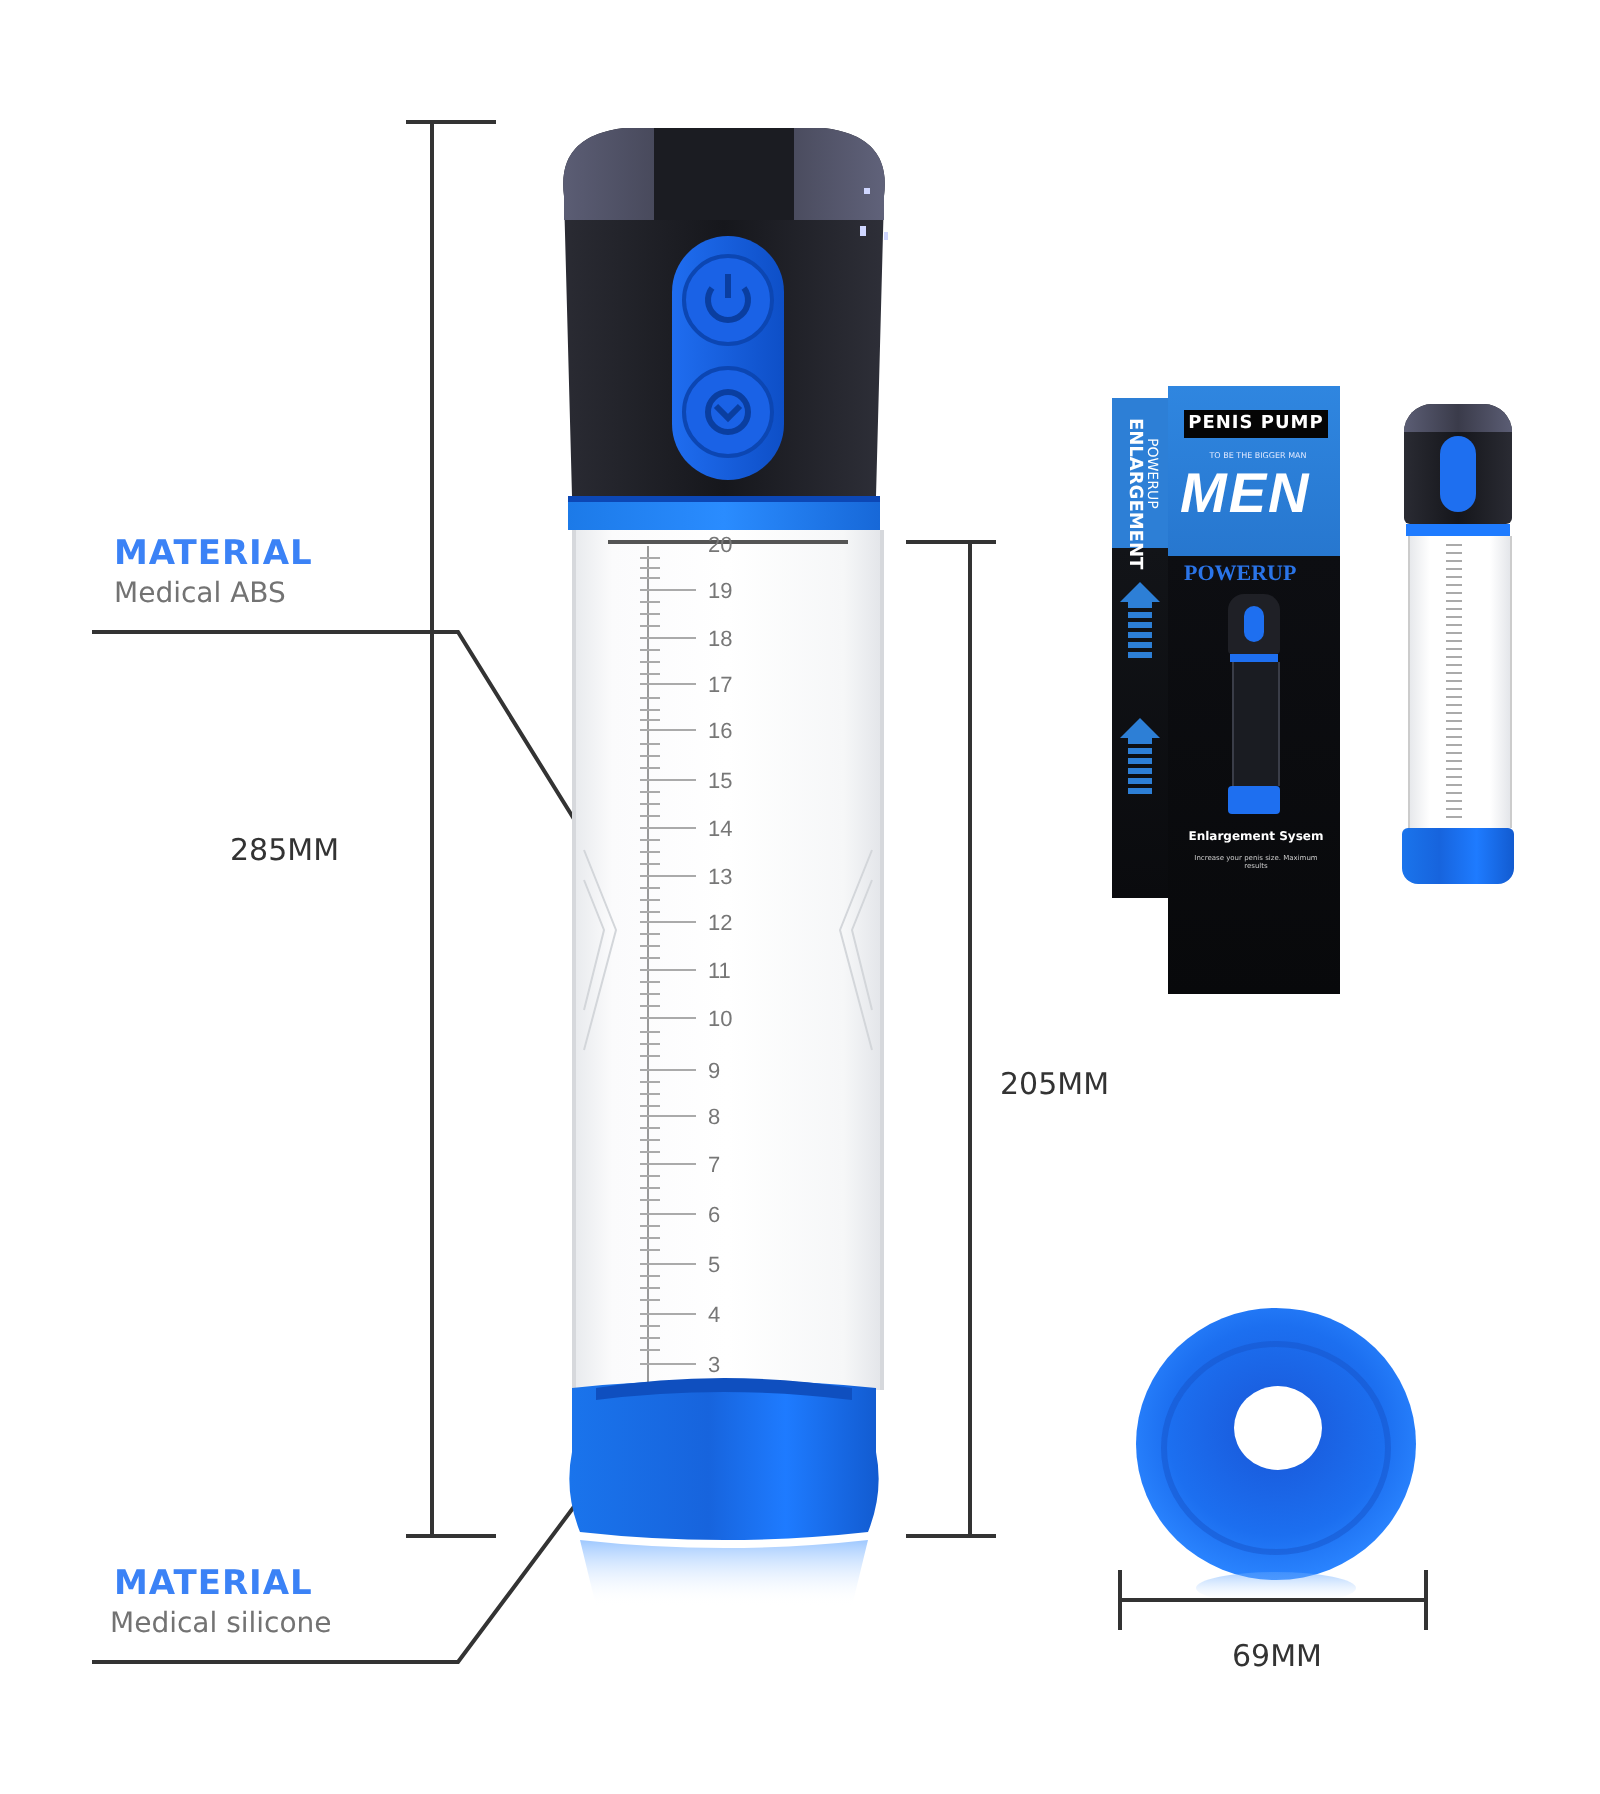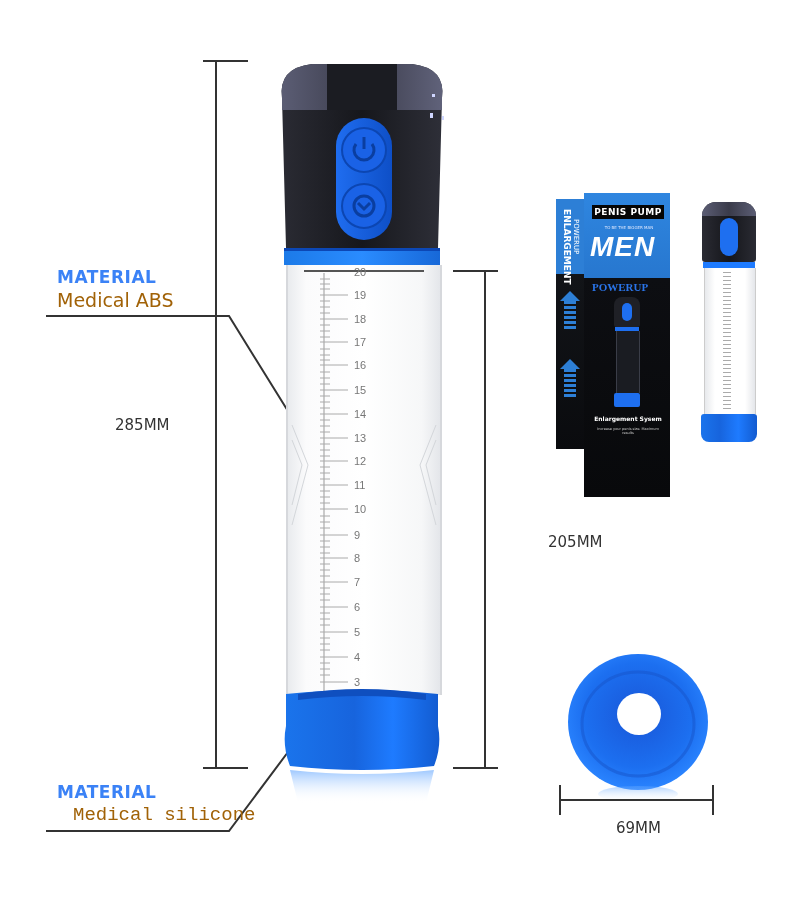--- a/index.html
+++ b/index.html
@@ -1,40 +1,40 @@
 <!DOCTYPE html>
 <html><head>
 <meta charset="utf-8">
 <style>
   html, body { margin: 0; padding: 0; background: #ffffff; }
   body { width: 800px; height: 897px; position: relative; overflow: hidden; font-family: "DejaVu Sans", "Liberation Sans", sans-serif; color: #2b2b2b; }
   .abs { position: absolute; }
   .line { position: absolute; background: #333; }
   .label-title { position: absolute; font-size: 17px; font-weight: bold; letter-spacing: 0.5px; color: #3b82f6; }
-  .label-sub { position: absolute; font-size: 19px; color: #a16207; }
+  .label-sub { position: absolute; font-size: 14px; color: #737373; }
   .dim { position: absolute; font-size: 15px; color: #333; text-align: right; }
   svg { display: block; }
 </style>
 </head>
 <body>
 
 <div class="line" style="left:203px; top:60px; width:45px; height:2px;"></div>
 <div class="line" style="left:215px; top:60px; width:2px; height:708px;"></div>
 <div class="line" style="left:203px; top:767px; width:45px; height:2px;"></div>
 <div class="dim" style="left:115px; top:416px;">285MM</div>
 
 <div class="label-title" style="left:57px; top:267px;">MATERIAL</div>
 <div class="label-sub" style="left:57px; top:289px;">Medical ABS</div>
 <svg class="abs" style="left:0;top:0;" width="800" height="897">
   <polyline points="46,316 229,316 296,424" fill="none" stroke="#333" stroke-width="2"></polyline>
   <polyline points="46,831 229,831 288,752" fill="none" stroke="#333" stroke-width="2"></polyline>
 </svg>
 
 <div class="label-title" style="left:57px; top:782px;">MATERIAL</div>
-<div class="label-sub" style="left:73px; top:804px;font-family:Liberation Mono, monospace;">Medical silicone</div>
+<div class="label-sub" style="left:55px; top:804px;">Medical silicone</div>
 
 <div class="abs" style="left:272px; top:58px; width:180px; height:745px;">
 
   <svg class="abs" style="left:0; top:0;" width="180" height="215">
     <defs>
       <linearGradient id="headGrad" x1="0" x2="1">
         <stop offset="0" stop-color="#2a2b33"></stop>
         <stop offset="0.5" stop-color="#16171c"></stop>
         <stop offset="1" stop-color="#2e2f38"></stop>
       </linearGradient>
@@ -202,21 +202,21 @@
     </defs>
     <path d="M10,8 Q86,0 162,8 L162,40 Q166,60 158,80 Q86,88 14,80 Q6,60 10,40 Z" fill="url(#baseGrad)"></path>
     <path d="M22,8 Q86,-2 150,8 L150,14 Q86,6 22,14 Z" fill="#0f4fbf"></path>
     <path d="M14,84 Q86,92 158,84 L150,117 L22,117 Z" fill="url(#reflGrad)"></path>
   </svg>
 </div>
 
 <div class="line" style="left:453px; top:270px; width:45px; height:2px;"></div>
 <div class="line" style="left:484px; top:270px; width:2px; height:498px;"></div>
 <div class="line" style="left:453px; top:767px; width:45px; height:2px;"></div>
-<div class="dim" style="left:500px; top:533px;margin-left:48px;">205MM</div>
+<div class="dim" style="left:500px; top:533px;">205MM</div>
 
 <div class="abs" style="left:556px; top:193px; width:118px; height:262px;">
 
   <div class="abs" style="left:0; top:6px; width:28px; height:250px; background:linear-gradient(180deg,#2d7fd6 0%,#2d7fd6 30%,#121418 30%,#0a0b0e 100%);">
     <div class="abs" style="left:6px; top:10px; writing-mode:vertical-rl; font-size:9px; font-weight:bold; color:#fff;">ENLARGEMENT</div>
     <div class="abs" style="left:16px; top:20px; writing-mode:vertical-rl; font-size:7px; color:#fff;">POWERUP</div>
     <div class="abs" style="left:4px; top:92px; width:0; height:0; border-left:10px solid transparent; border-right:10px solid transparent; border-bottom:10px solid #2d7fd6;"></div>
     <div class="abs" style="left:8px; top:102px; width:12px; height:28px; background:repeating-linear-gradient(180deg,#2d7fd6 0 3px,transparent 3px 5px);"></div>
     <div class="abs" style="left:4px; top:160px; width:0; height:0; border-left:10px solid transparent; border-right:10px solid transparent; border-bottom:10px solid #2d7fd6;"></div>
     <div class="abs" style="left:8px; top:170px; width:12px; height:28px; background:repeating-linear-gradient(180deg,#2d7fd6 0 3px,transparent 3px 5px);"></div>

